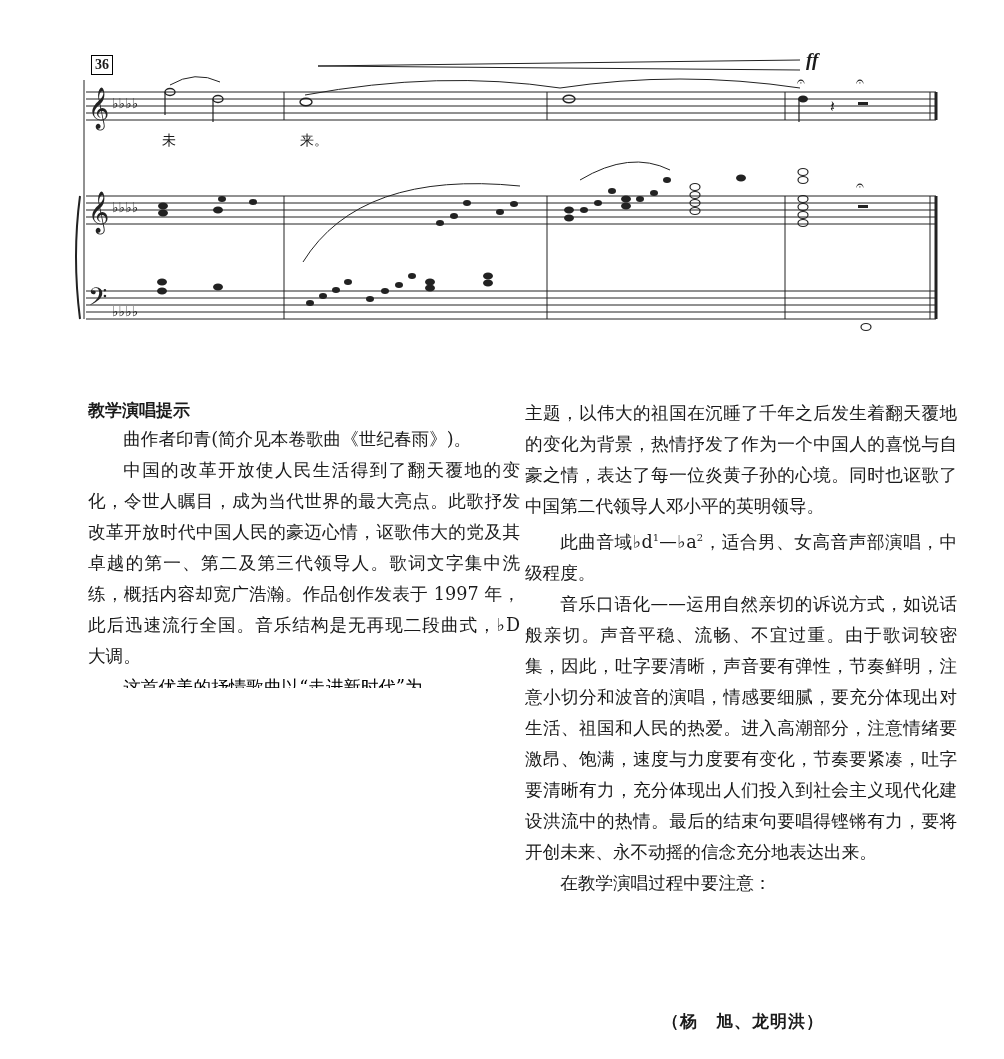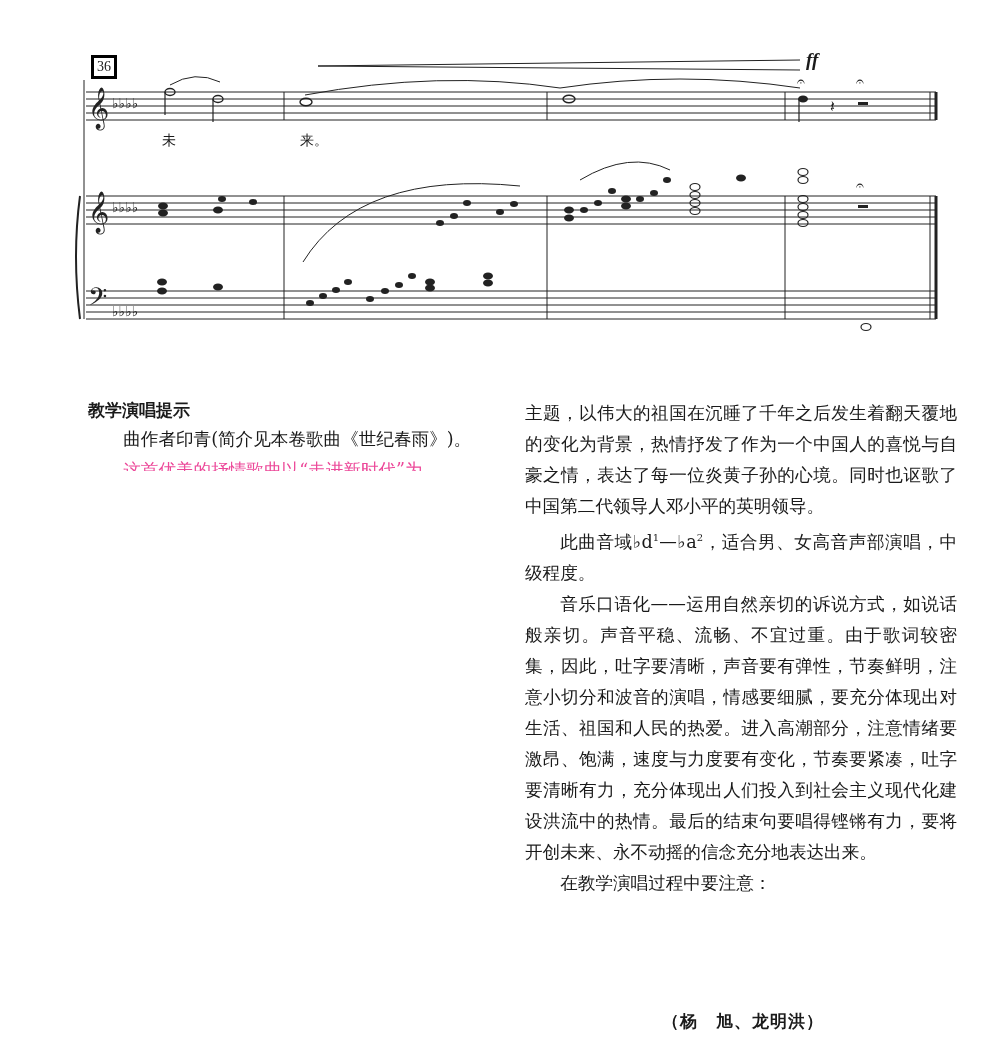--- a/index.html
+++ b/index.html
@@ -4,33 +4,33 @@
   <style>
     html, body { margin: 0; padding: 0; background: #ffffff; }
     body {
       width: 1004px; height: 1059px; position: relative; overflow: hidden;
       font-family: "DejaVu Serif", "Liberation Serif", serif; color: #1a1a1a;
     }
     .score { position: absolute; left: 0; top: 0; width: 1004px; height: 370px; }
     .score svg { position: absolute; left: 0; top: 0; }
     .measure-num {
       position: absolute; left: 91px; top: 55px; width: 20px; height: 18px;
-      border: 3px solid #000000; font-size: 14px; font-weight: normal; line-height: 18px;
+      border: 1px solid #000000; font-size: 14px; font-weight: bold; line-height: 18px;
       text-align: center; font-family: "Liberation Serif", serif;
     }
     .lyric { position: absolute; font-size: 14px; font-family: "DejaVu Sans", sans-serif; }
     .dyn { position: absolute; left: 806px; top: 49px; font-style: italic; font-weight: bold; font-size: 19px; font-family: "Liberation Serif", serif; }
 
     .col { position: absolute; top: 396px; width: 432px; font-size: 17.6px; line-height: 31px; }
     .col.left { left: 72px; margin-left: 16px; }
     .col.right { left: 525px; top: 398px; }
     .col p { margin: 0; text-align: justify; }
     .col p.indent { text-indent: 2em; }
     .heading { font-family: "DejaVu Sans", sans-serif; font-weight: bold; font-size: 17px; margin: 0; line-height: 28px; }
-    .cut { height: 16px; overflow: hidden; line-height: 31px; color: #ec4899; }
+    .cut { height: 16px; overflow: hidden; line-height: 31px; color: #000000; }
     .sig { position: absolute; left: 662px; top: 1010px; font-family: Liberation Serif, serif; font-weight: bold; font-size: 17px; height: 20px; overflow: hidden; line-height: 24px; letter-spacing: 1px; }
     sup { font-size: 10px; }
   </style>
 </head>
 <body>
 
 <div class="score">
   <svg width="1004" height="370" viewBox="0 0 1004 370">
     <g stroke="#222" stroke-width="1" fill="none">
 
@@ -157,20 +157,21 @@
   </svg>
   <div class="measure-num">36</div>
   <div class="dyn">ff</div>
   <div class="lyric" style="left:162px; top:132px;">未</div>
   <div class="lyric" style="left:300px; top:132px;">来。</div>
 </div>
 
 <div class="col left">
   <p class="heading">教学演唱提示</p>
   <p class="indent">曲作者印青(简介见本卷歌曲《世纪春雨》)。</p>
+  <p class="indent">中国的改革开放使人民生活得到了翻天覆地的变化，令世人瞩目，成为当代世界的最大亮点。此歌抒发改革开放时代中国人民的豪迈心情，讴歌伟大的党及其卓越的第一、第二及第三代领导人。歌词文字集中洗练，概括内容却宽广浩瀚。作品创作发表于 1997 年，此后迅速流行全国。音乐结构是无再现二段曲式，♭D 大调。</p>
   <p class="indent cut">这首优美的抒情歌曲以“走进新时代”为</p>
 </div>
 
 <div class="col right">
   <p>主题，以伟大的祖国在沉睡了千年之后发生着翻天覆地的变化为背景，热情抒发了作为一个中国人的喜悦与自豪之情，表达了每一位炎黄子孙的心境。同时也讴歌了中国第二代领导人邓小平的英明领导。</p>
   <p class="indent"><span>此曲音域</span><span>♭d</span><sup>1</sup><span>—</span><span>♭a</span><sup>2</sup><span>，适合男、女高音声部演唱，中级程度。</span></p>
   <p class="indent">音乐口语化——运用自然亲切的诉说方式，如说话般亲切。声音平稳、流畅、不宜过重。由于歌词较密集，因此，吐字要清晰，声音要有弹性，节奏鲜明，注意小切分和波音的演唱，情感要细腻，要充分体现出对生活、祖国和人民的热爱。进入高潮部分，注意情绪要激昂、饱满，速度与力度要有变化，节奏要紧凑，吐字要清晰有力，充分体现出人们投入到社会主义现代化建设洪流中的热情。最后的结束句要唱得铿锵有力，要将开创未来、永不动摇的信念充分地表达出来。</p>
   <p class="indent">在教学演唱过程中要注意：</p>
 </div>
 

